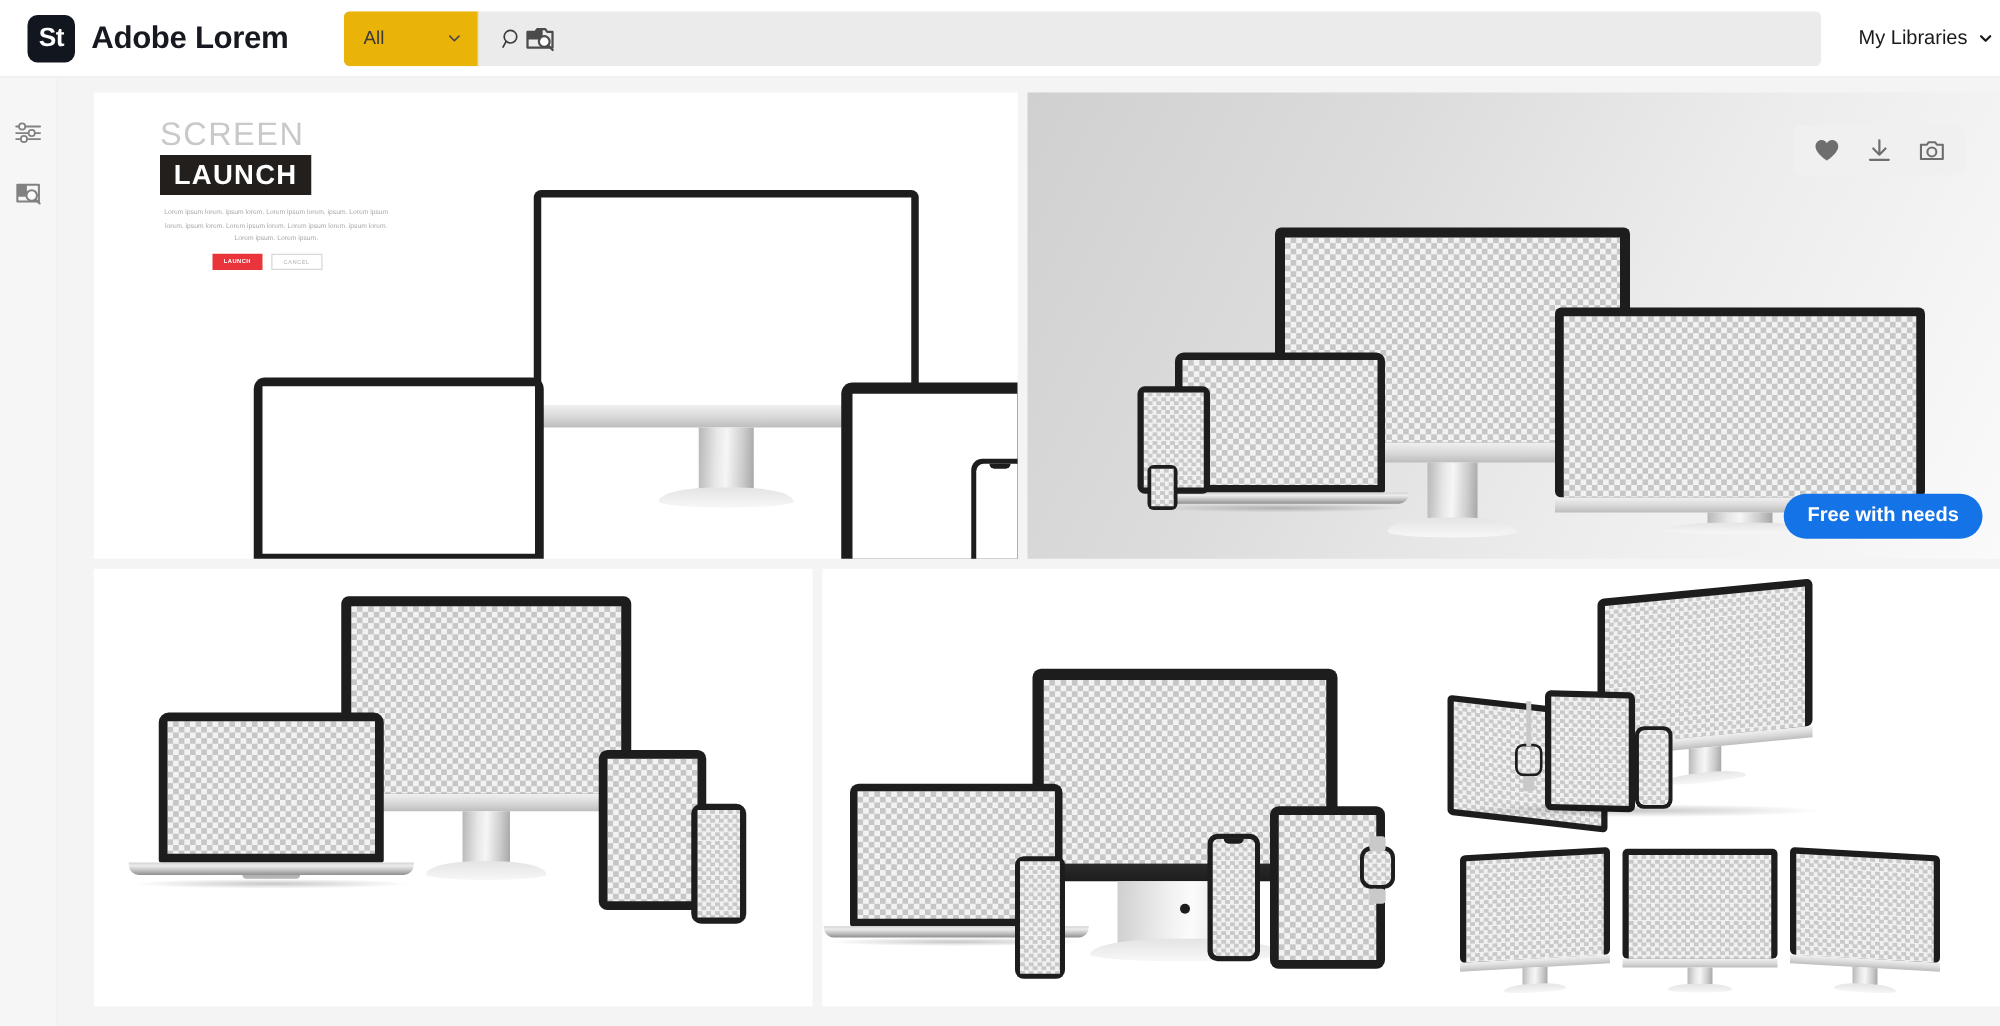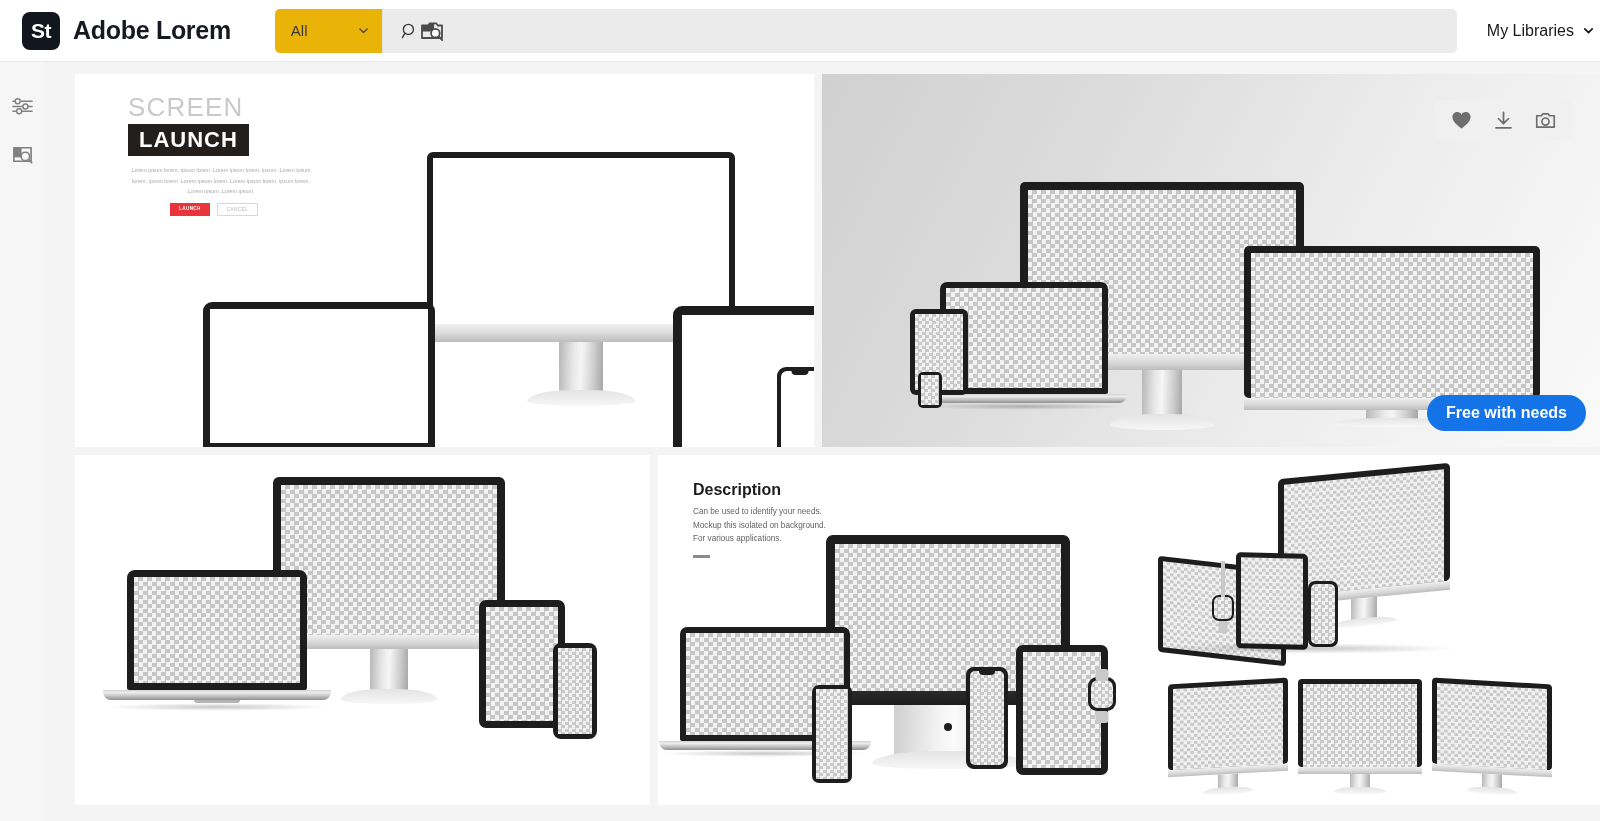--- a/index.html
+++ b/index.html
@@ -398,27 +398,20 @@
 
     <div class="dev" style="left:478px; top:188px; width:44px;">
       <div class="bezel round" style="height:96px; border-radius:8px; padding:5px;">
         <div class="scr xfine" style="height:86px;"></div>
       </div>
     </div>
   </div>
 
   <div class="t4">
 
-    <div class="desc">
-      <div class="desc-h">Description</div>
-      <div class="desc-p">Can be used to identify your needs.</div>
-      <div class="desc-p" style="margin-top:1px;">Mockup this isolated on background.</div>
-      <div class="desc-p" style="margin-top:1px;">For various applications.</div>
-      <div class="desc-rule"></div>
-    </div>
 
     <div class="dev" style="left:168px; top:80px; width:244px;">
       <div class="bezel" style="height:156px; border-radius:7px; padding:9px 9px 0 9px;">
         <div class="scr fine" style="height:147px;"></div>
       </div>
       <div class="imac-chin" style="top:156px; width:244px; height:14px;
            background:linear-gradient(180deg,#2a2a2a,#1d1d1d);"></div>
       <div class="imac-neck" style="top:170px; width:108px; height:52px;
            background:linear-gradient(92deg,#cfcfcf,#f2f2f2 40%,#fbfbfb 55%,#d8d8d8);"></div>
       <div class="cam-dot" style="top:188px; width:8px; height:8px; background:#1d1d1d;"></div>

